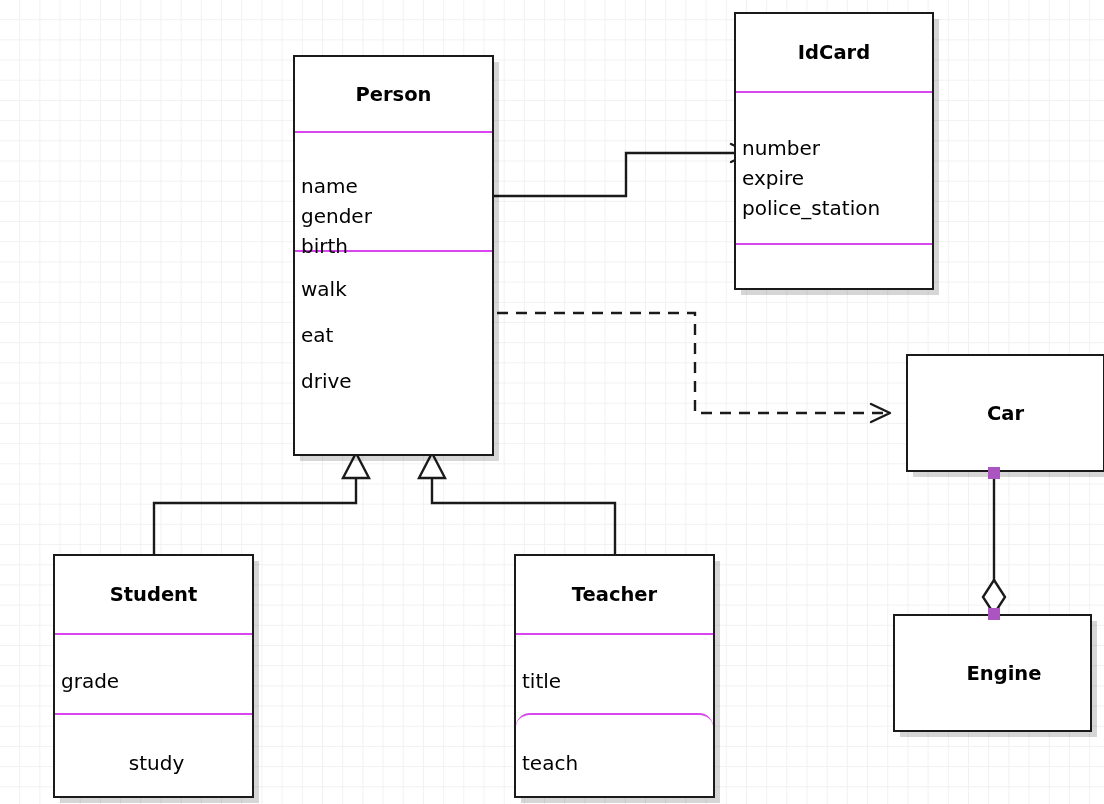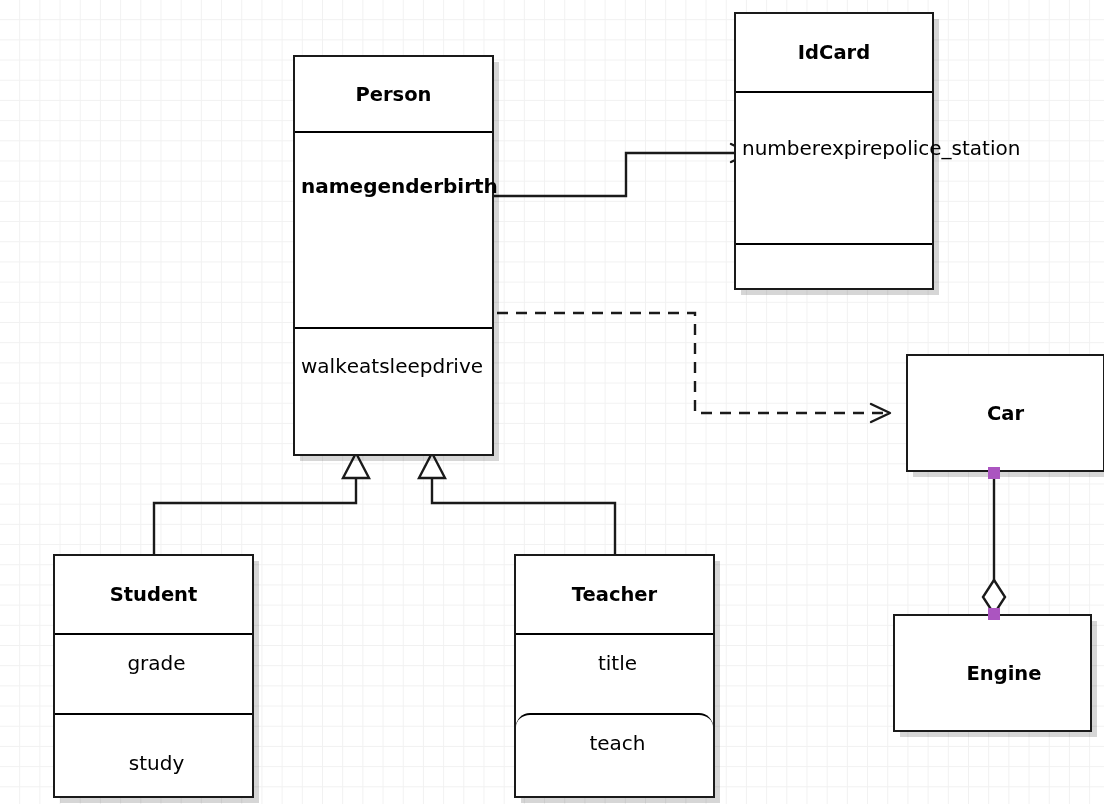--- a/index.html
+++ b/index.html
@@ -42,25 +42,25 @@
     text-align: center;
     font-weight: bold;
     font-size: 19.5px;
     color: #000000;
     display: flex;
     align-items: center;
     justify-content: center;
     box-sizing: border-box;
   }
   .cls-section {
-    border-top: 2px solid #000000;
+    border-top: 2px solid #d946ef;
     box-sizing: border-box;
     padding: 13px 0 0 6px;
     display: flex;
-    flex-direction: row;
+    flex-direction: column;
     justify-content: center;
   }
   .cls-section.pad-top {
     justify-content: flex-start;
   }
   .cls-row {
     font-size: 20px;
     line-height: 30px;
     color: #000000;
     white-space: nowrap;
@@ -101,29 +101,28 @@
     </g>
 
     <g>
       <path d="M 994 472 L 994 582" fill="none" stroke="#1a1a1a" stroke-width="2.4"></path>
       <path d="M 994 580 L 1005 597 L 994 614 L 983 597 Z" fill="#ffffff" stroke="#1a1a1a" stroke-width="2.4" stroke-linejoin="miter"></path>
     </g>
   </svg>
 
   <div class="uml-class" style="left:293px; top:55px; width:201px; height:401px;">
     <div class="cls-title" style="height:74px;">Person</div>
-    <div class="cls-section pad-top" style="height:196px; padding-top:38px;font-weight:bold;">
+    <div class="cls-section pad-top" style="height:119px; padding-top:38px;">
       <div class="cls-row">name</div>
       <div class="cls-row">gender</div>
       <div class="cls-row">birth</div>
     </div>
-    <div class="cls-section pad-top" style="height:160px; padding-top:22px;">
+    <div class="cls-section pad-top" style="height:160px; padding-top:22px;gap:16px;">
       <div class="cls-row">walk</div>
       <div class="cls-row">eat</div>
-      <div class="cls-row">sleep</div>
       <div class="cls-row">drive</div>
     </div>
   </div>
 
   <div class="uml-class" style="left:734px; top:12px; width:200px; height:278px;">
     <div class="cls-title" style="height:77px;">IdCard</div>
     <div class="cls-section pad-top" style="height:152px; padding-top:40px;">
       <div class="cls-row">number</div>
       <div class="cls-row">expire</div>
       <div class="cls-row">police_station</div>

